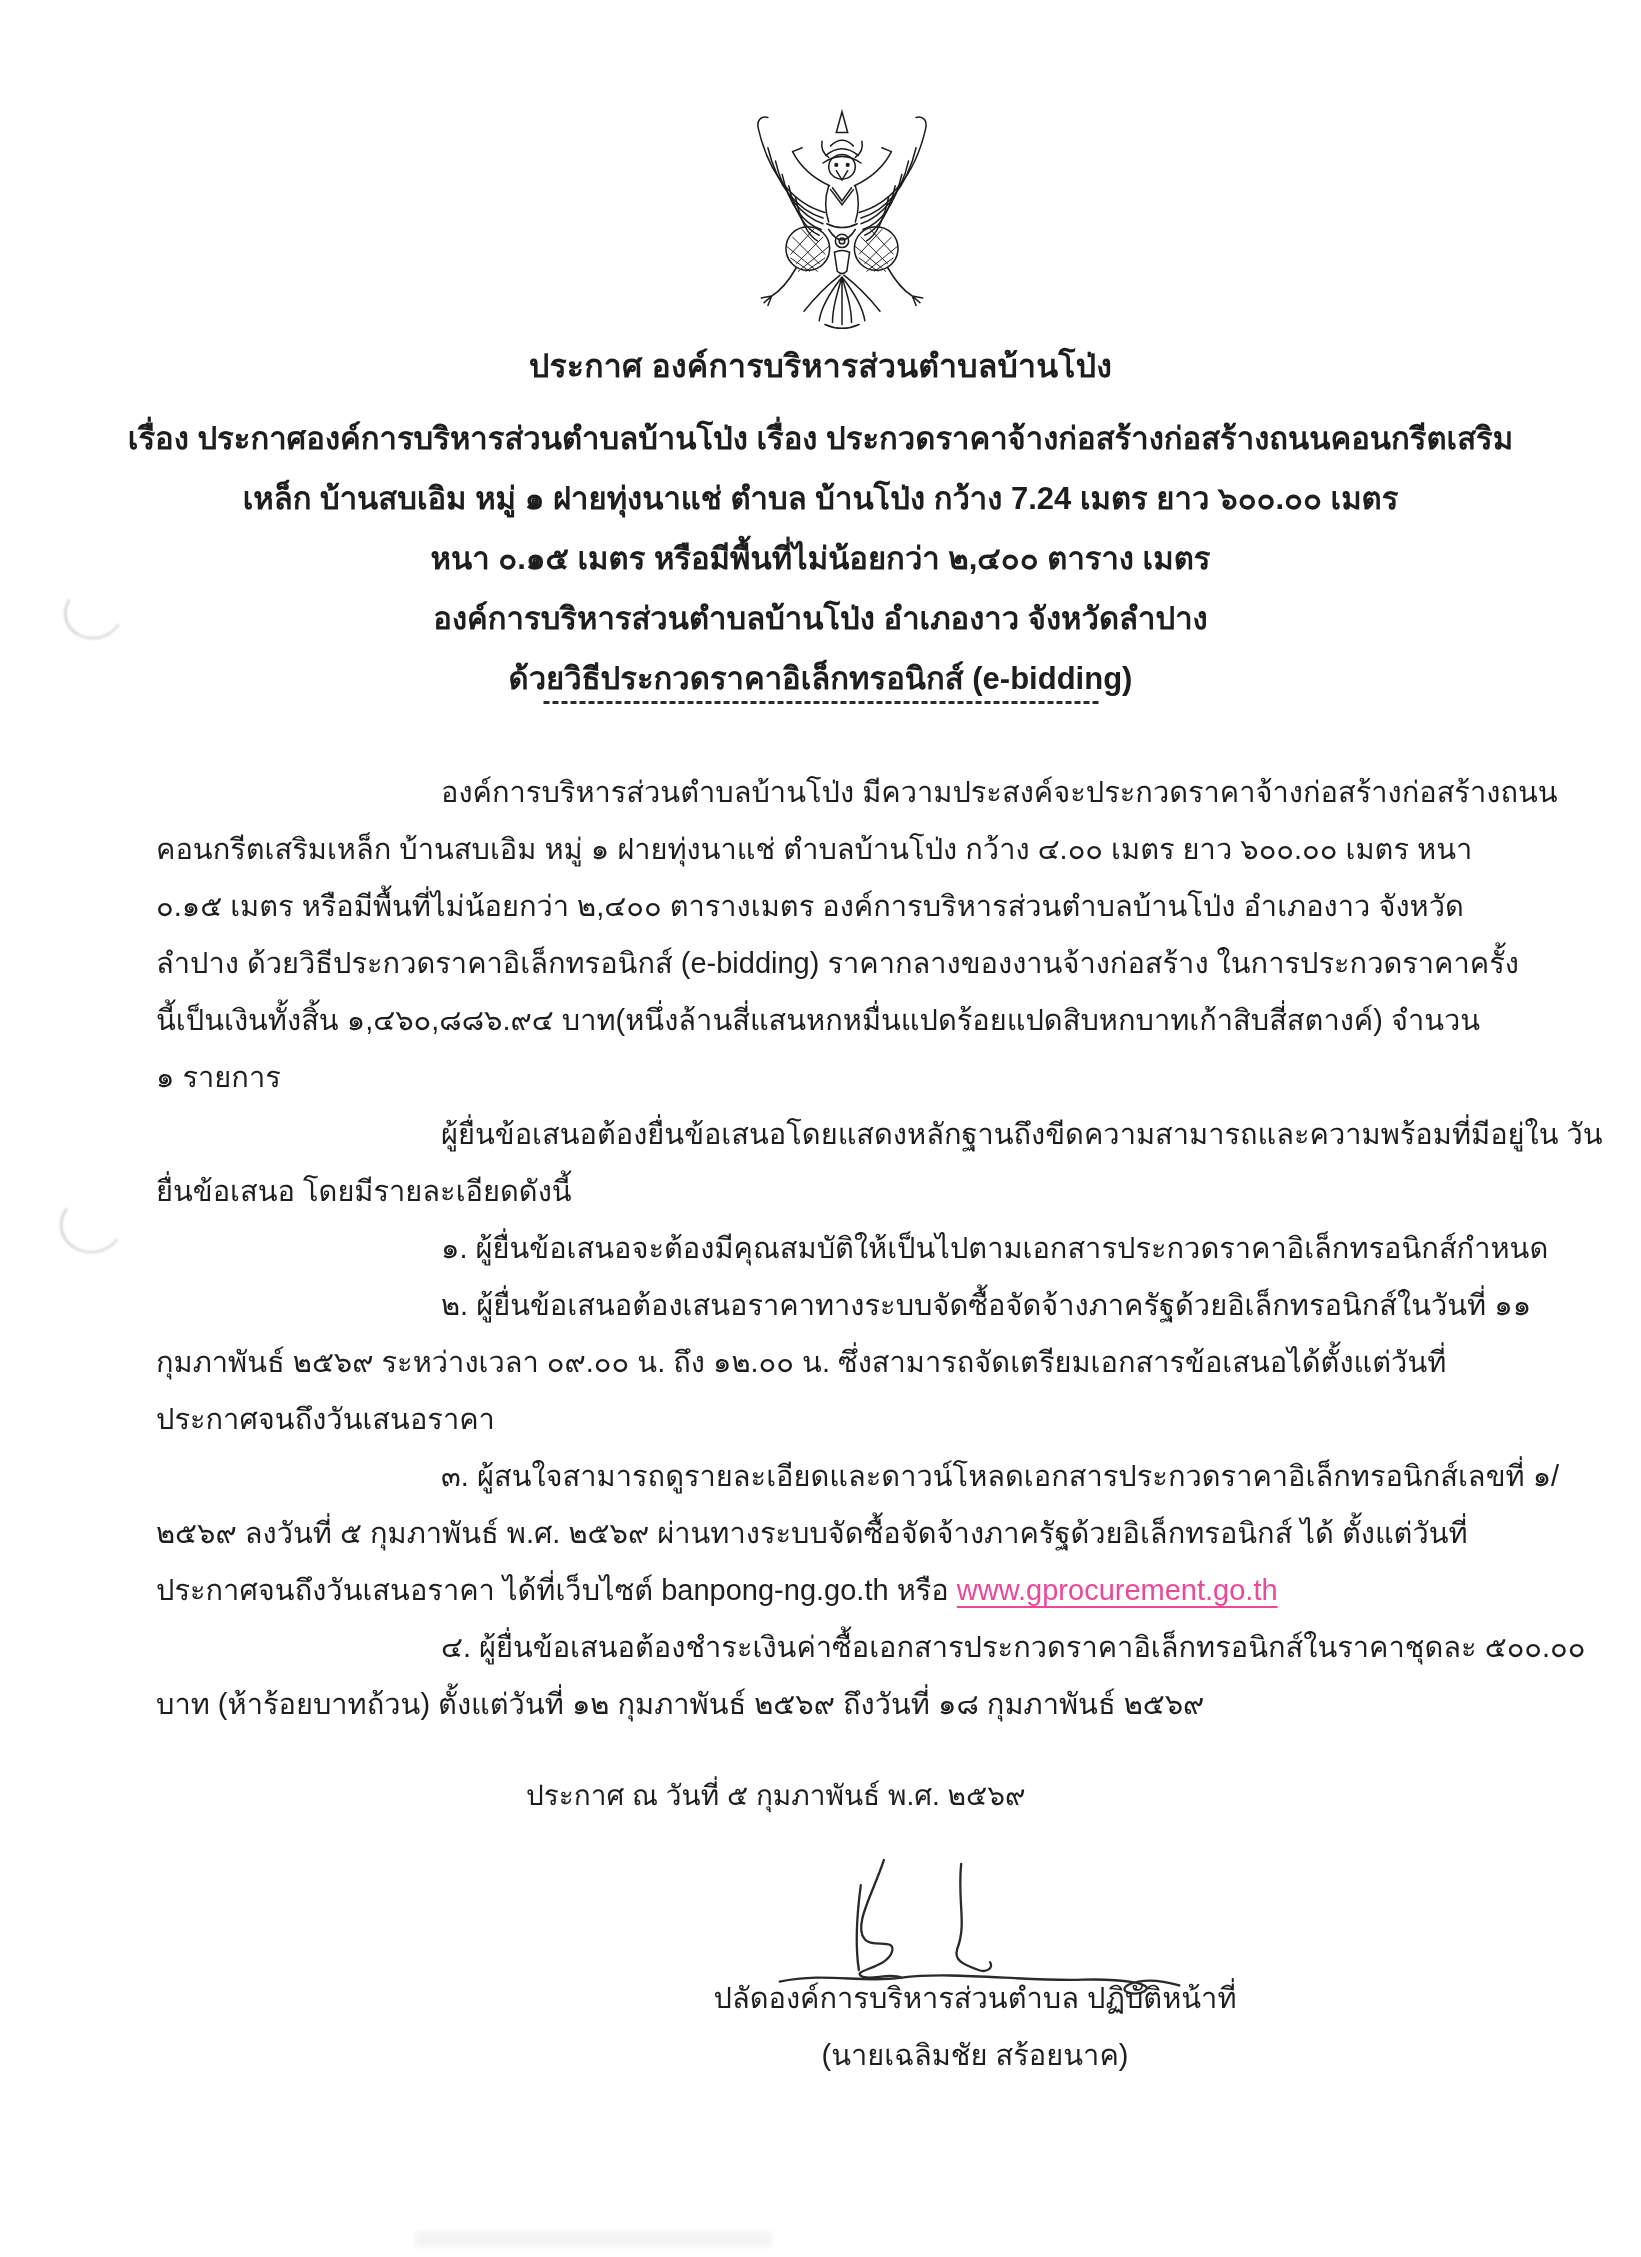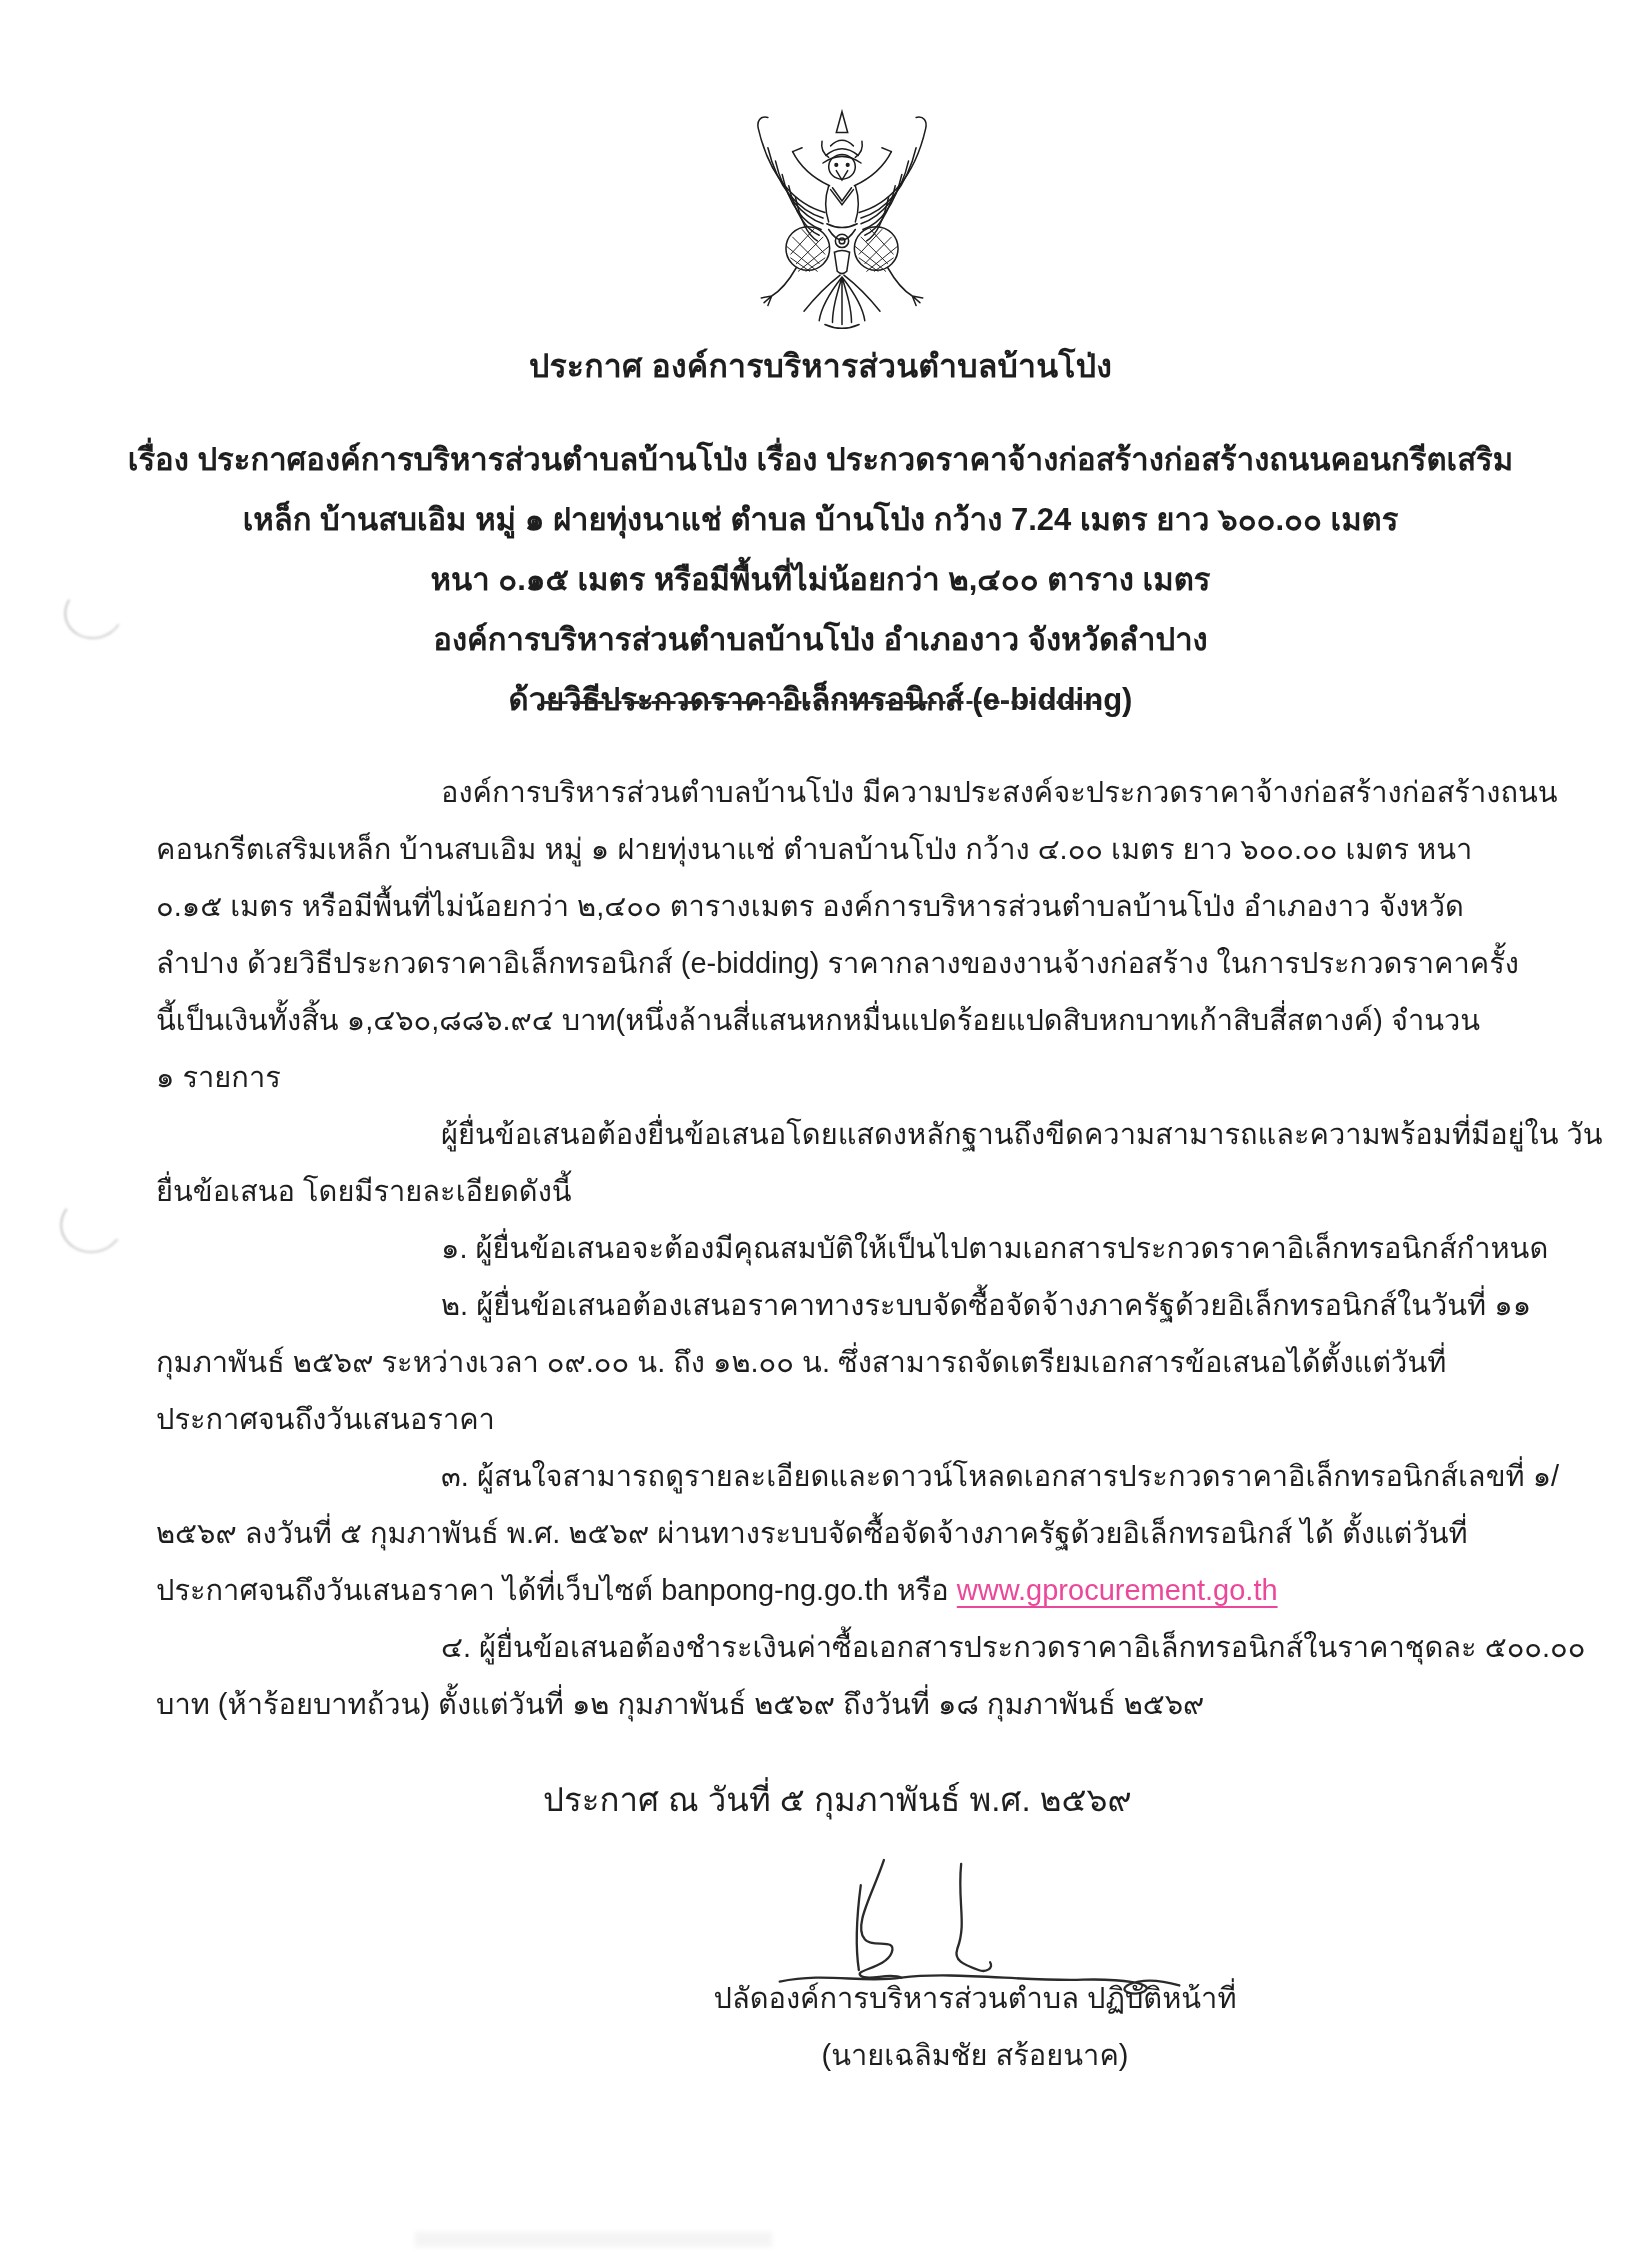--- a/index.html
+++ b/index.html
@@ -7,33 +7,33 @@
     position:relative;width:1641px;height:2257px;margin:0 auto;
     background:#ffffff;overflow:hidden;
     font-family:"Liberation Sans","DejaVu Sans",sans-serif;
     color:#1e1e1e;
   }
   
   #emblem{position:absolute;top:106px;left:calc(50% + 21px);transform:translateX(-50%);}
   
   #doc-title{position:absolute;top:340px;left:0;width:100%;text-align:center;
     font-size:32px;font-weight:bold;letter-spacing:0.2px;}
-  #subject{position:absolute;top:430px;left:0;width:100%;text-align:center;
+  #subject{position:absolute;top:409px;left:0;width:100%;text-align:center;
     font-size:31px;font-weight:bold;}
   #subject .sl{height:60px;line-height:60px;white-space:nowrap;}
   
   #separator{position:absolute;top:701px;left:50%;transform:translateX(-50%);
     width:555px;height:0;border-top:3.9px dashed #2c2c2c;}
   
   #body-text{position:absolute;top:764px;left:156px;width:1342px;font-size:29px;}
   .bl{height:57px;line-height:57px;white-space:nowrap;}
   .ind{padding-left:285px;}
   .link{color:#ec4899;text-decoration:underline;text-underline-offset:5.8px;cursor:pointer;}
   
-  #date-line{position:absolute;top:1773px;left:543px;font-size:33px;white-space:nowrap;}
+  #date-line{position:absolute;top:1773px;left:526px;font-size:28px;white-space:nowrap;}
   #signature{position:absolute;top:1856px;left:772px;}
   #sign-block{position:absolute;top:1970px;left:618px;width:714px;text-align:center;font-size:29px;}
   #sign-block .fl{height:57px;line-height:57px;white-space:nowrap;}
   
   .punch-hole{position:absolute;border-radius:50%;border:2.9px solid transparent;
     border-left-color:#c9c9c9;border-bottom-color:#d2d2d2;filter:blur(1.2px);}
   #hole1{left:64px;top:585px;width:56px;height:50px;transform:rotate(-14deg);}
   #hole2{left:60px;top:1195px;width:60px;height:54px;transform:rotate(-10deg);}
   #bottom-smudge{position:absolute;left:415px;top:2232px;width:357px;height:15.4px;
     background:#9a9a9a;opacity:.10;filter:blur(2.9px);}

